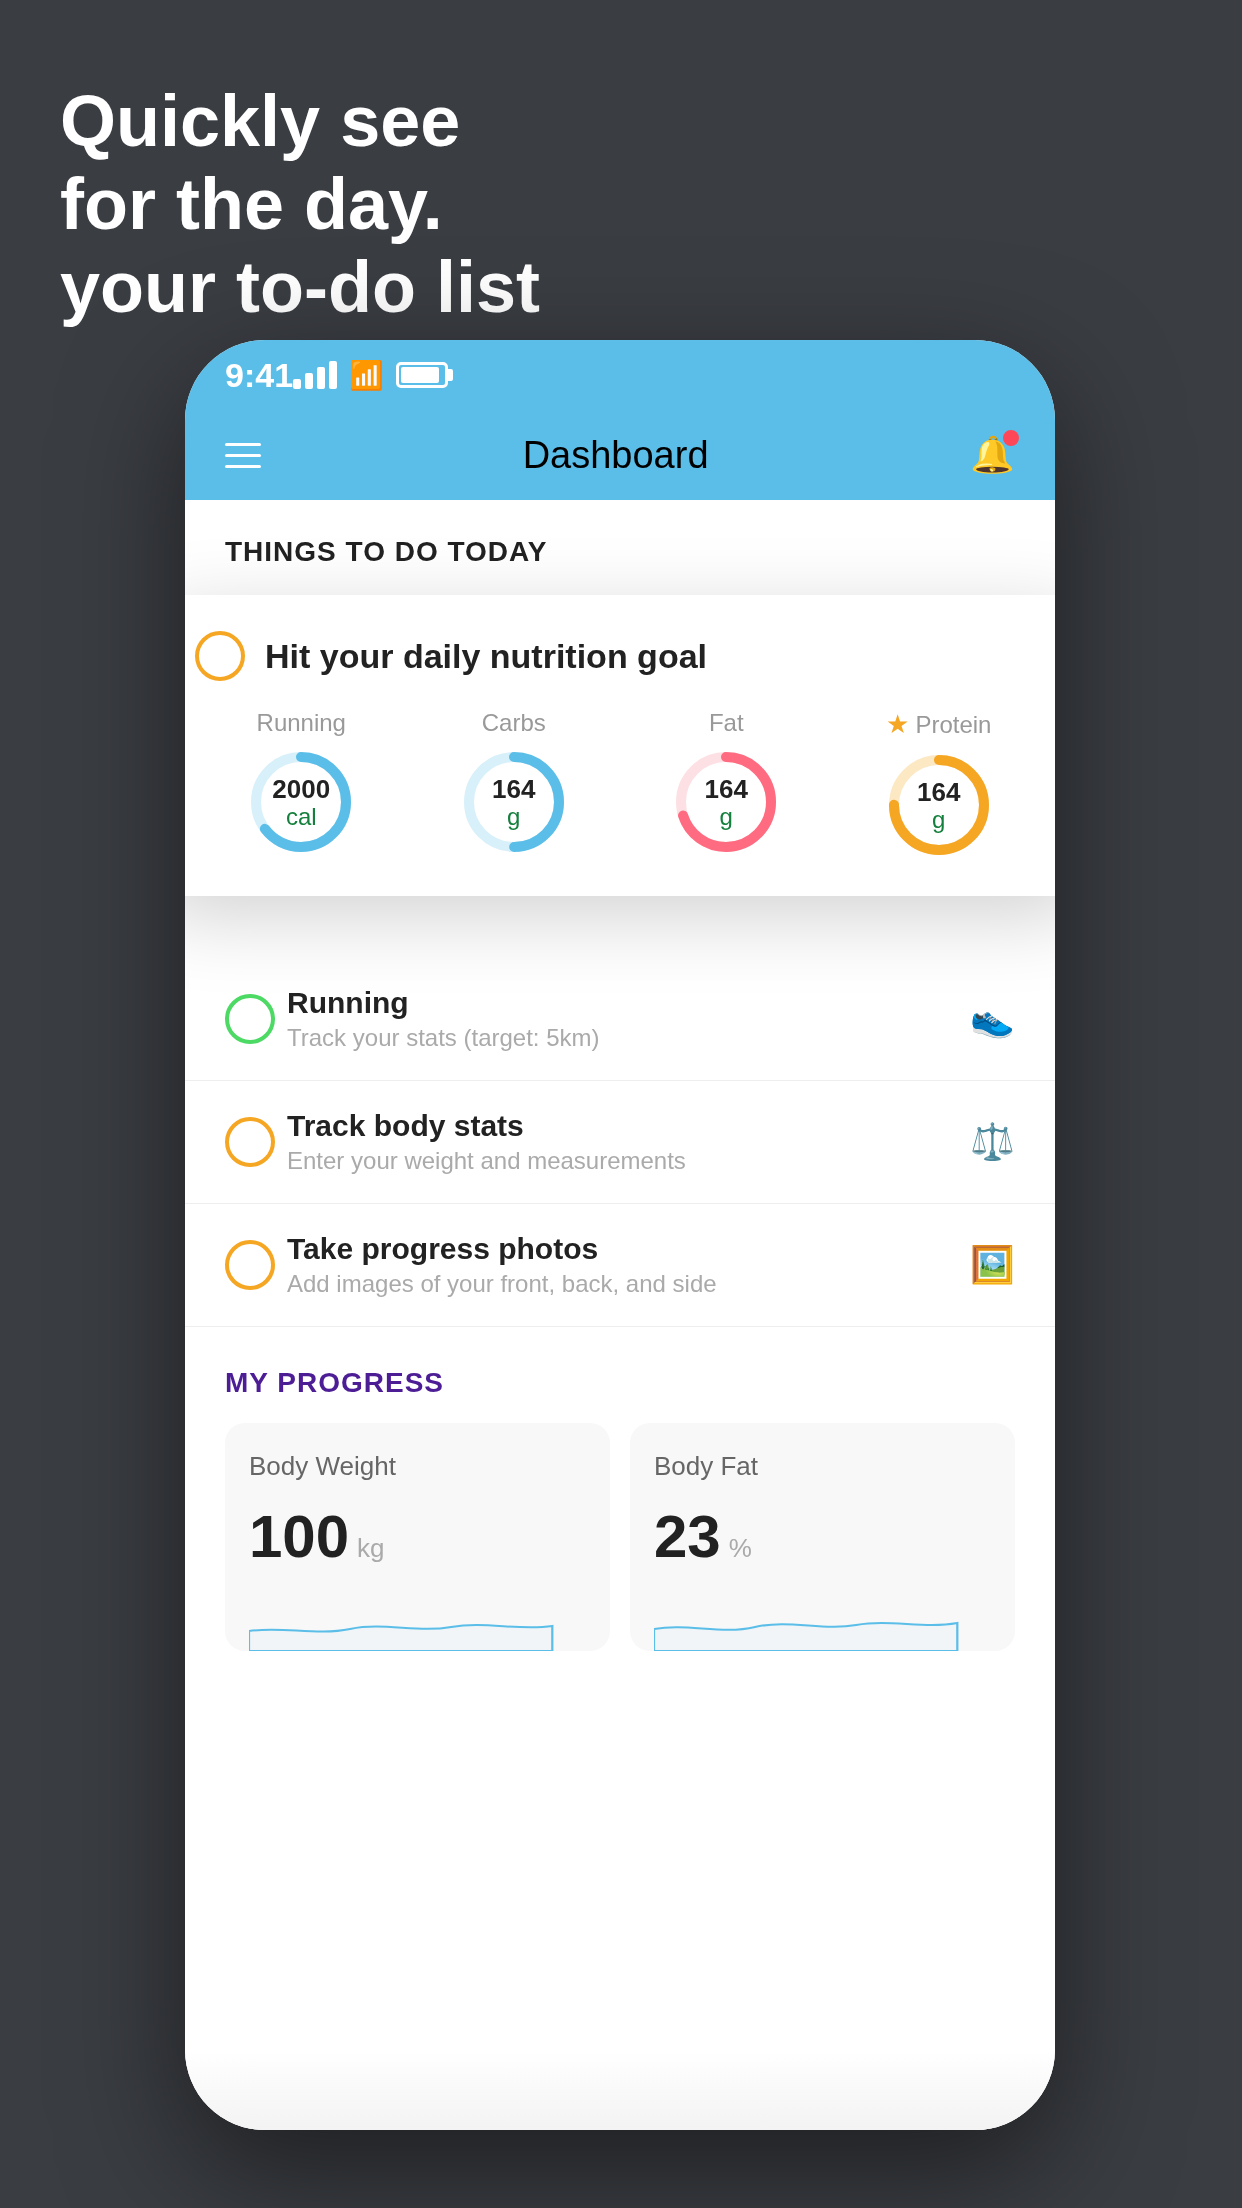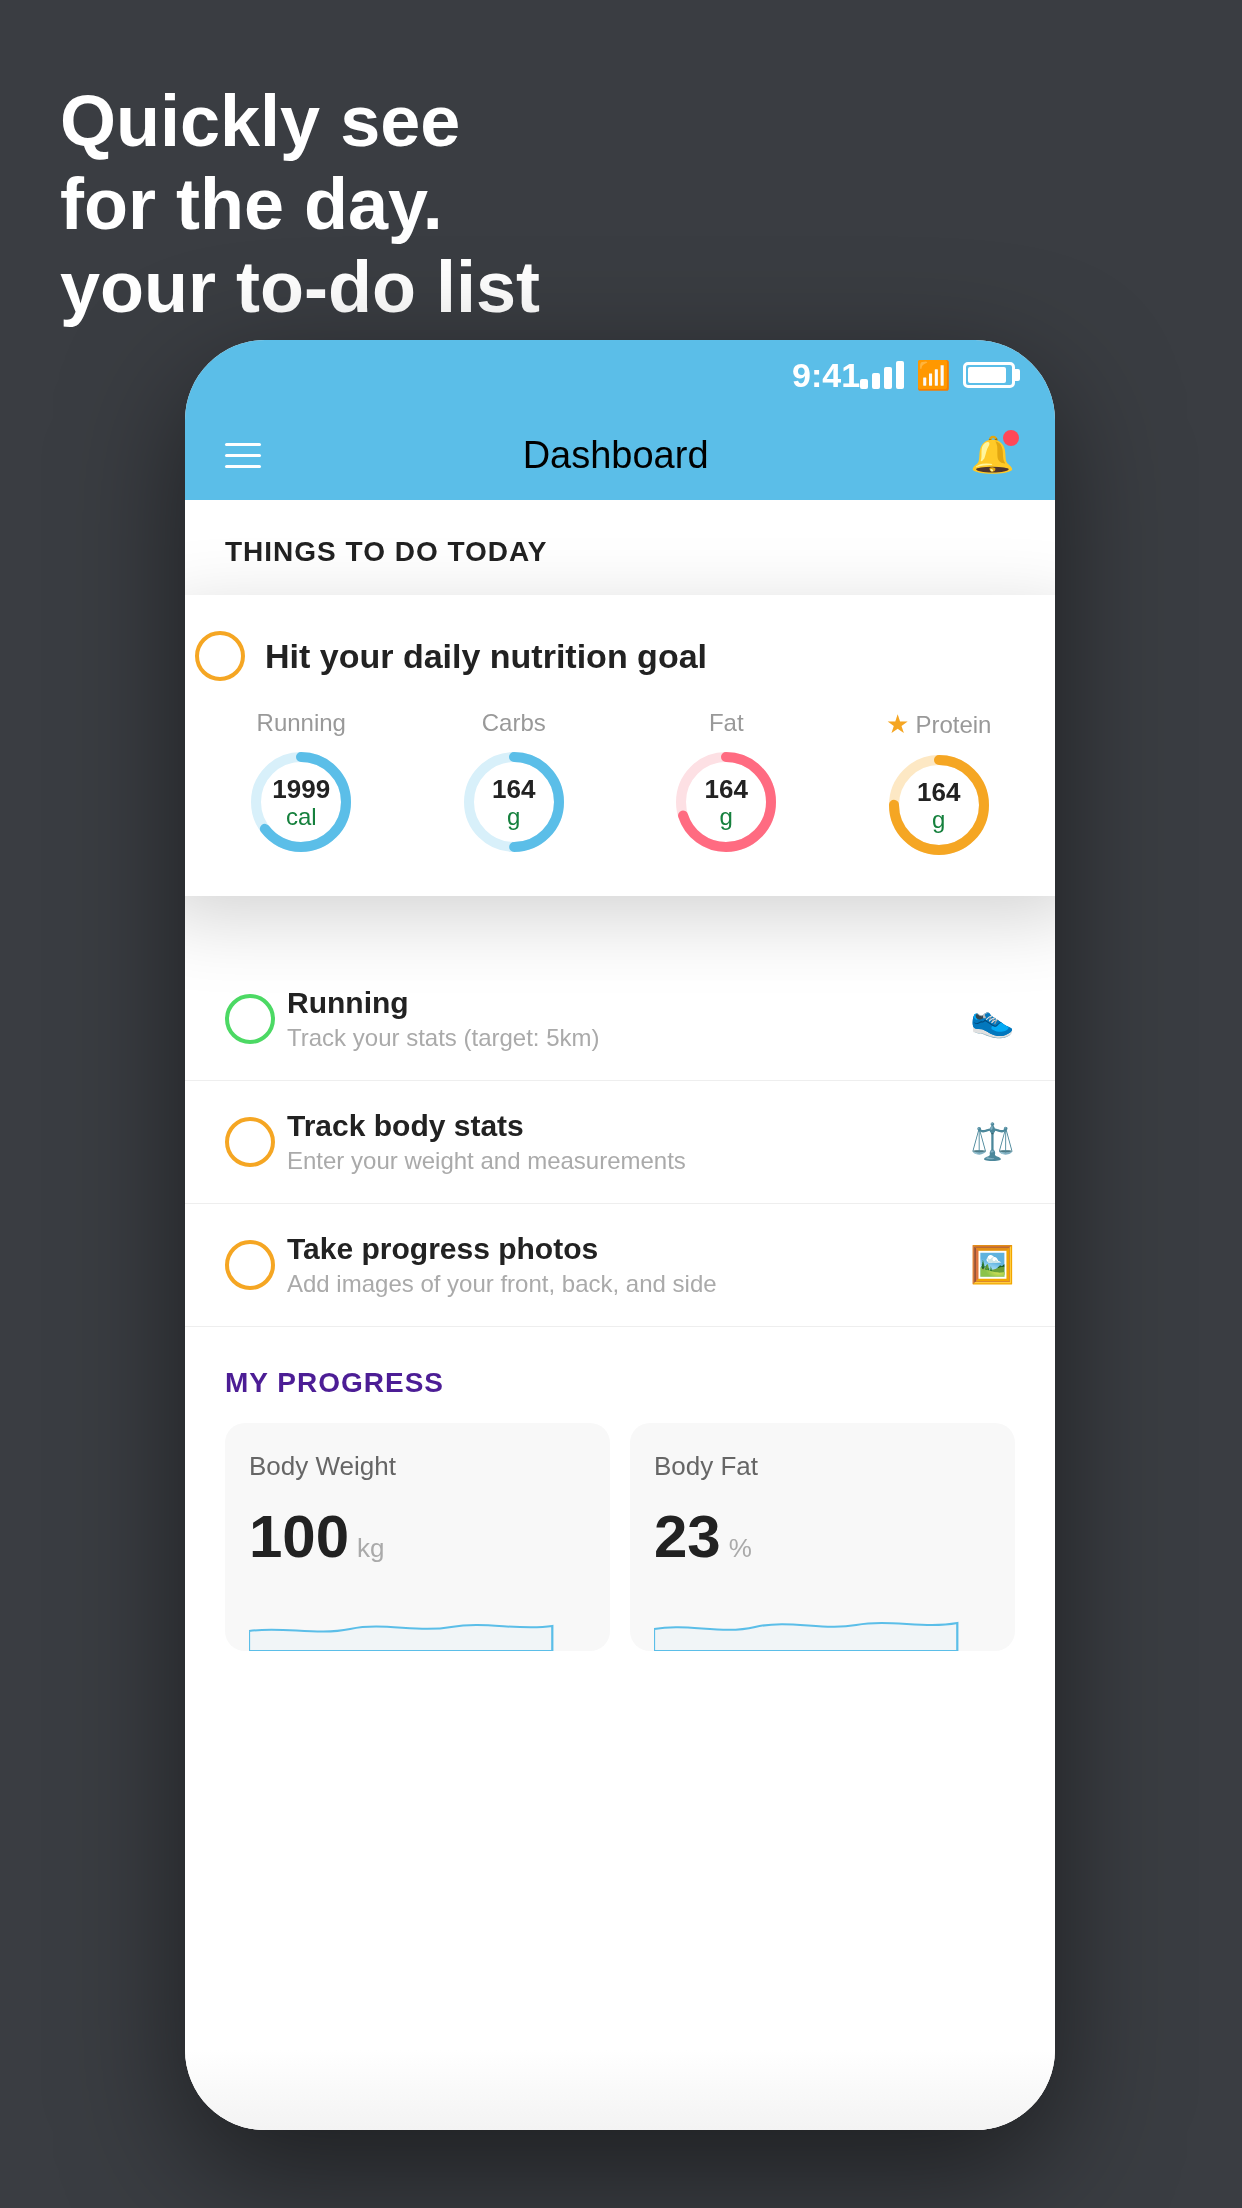--- a/index.html
+++ b/index.html
@@ -36,21 +36,21 @@
       box-shadow: 0 40px 120px rgba(0,0,0,0.5);
     }
 
     
     .status-bar {
       background: #5bbee8;
       height: 70px;
       display: flex;
       align-items: center;
       padding: 0 40px;
-      justify-content: flex-end;
+      justify-content: flex-start;
     }
     .status-time {
       color: white;
       font-size: 34px;
       font-weight: 600;
     }
     .status-icons {
       display: flex;
       align-items: center;
       gap: 12px;
@@ -408,21 +408,21 @@
       <div class="nutrition-row">
 
         <div class="nutrition-item">
           <span class="nutrition-label">Running</span>
           <div class="donut">
             <svg viewBox="0 0 110 110">
               <circle class="donut-track" cx="55" cy="55" r="45" stroke="#d8f0fa"></circle>
               <circle class="donut-value" cx="55" cy="55" r="45" stroke="#5bbee8" stroke-dasharray="183 283" stroke-dashoffset="0"></circle>
             </svg>
             <div class="donut-center">
-              <div class="donut-number">1999</div>
+              <div class="donut-number">2000</div>
               <div class="donut-unit">cal</div>
             </div>
           </div>
         </div>
 
         <div class="nutrition-item">
           <span class="nutrition-label">Carbs</span>
           <div class="donut">
             <svg viewBox="0 0 110 110">
               <circle class="donut-track" cx="55" cy="55" r="45" stroke="#d8f0fa"></circle>

